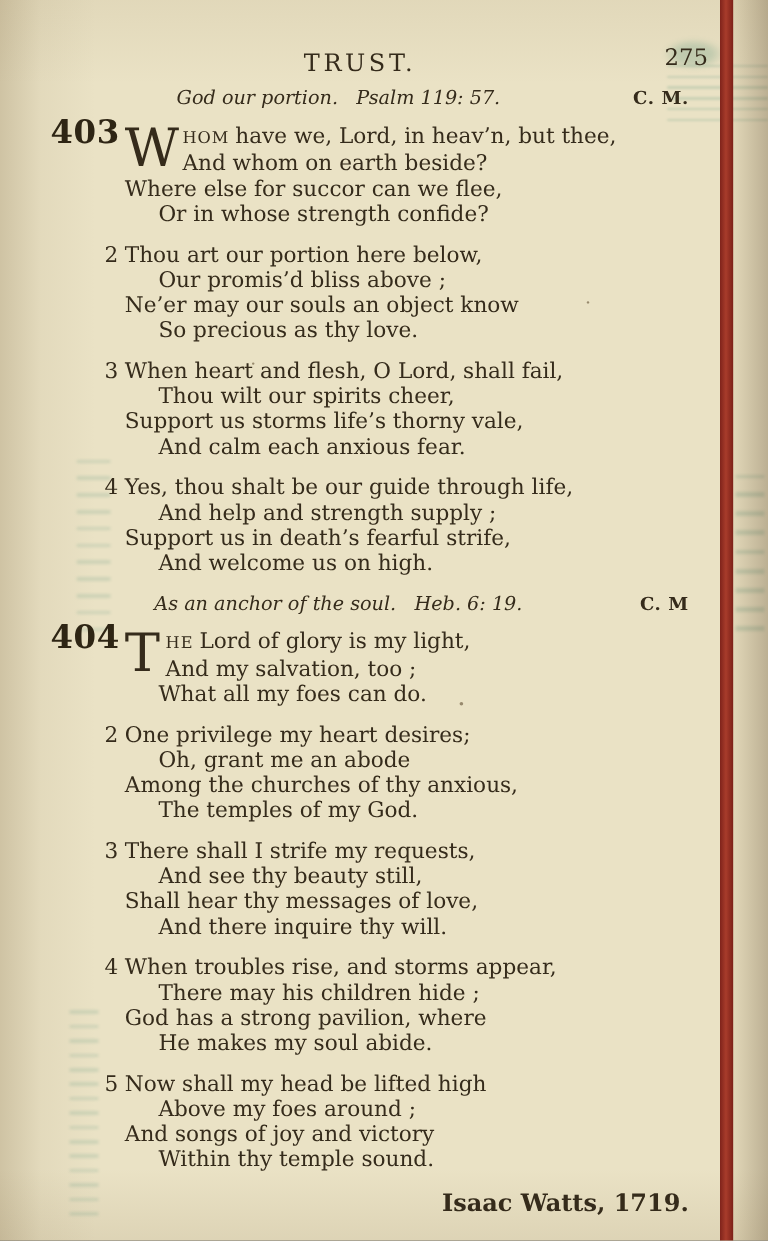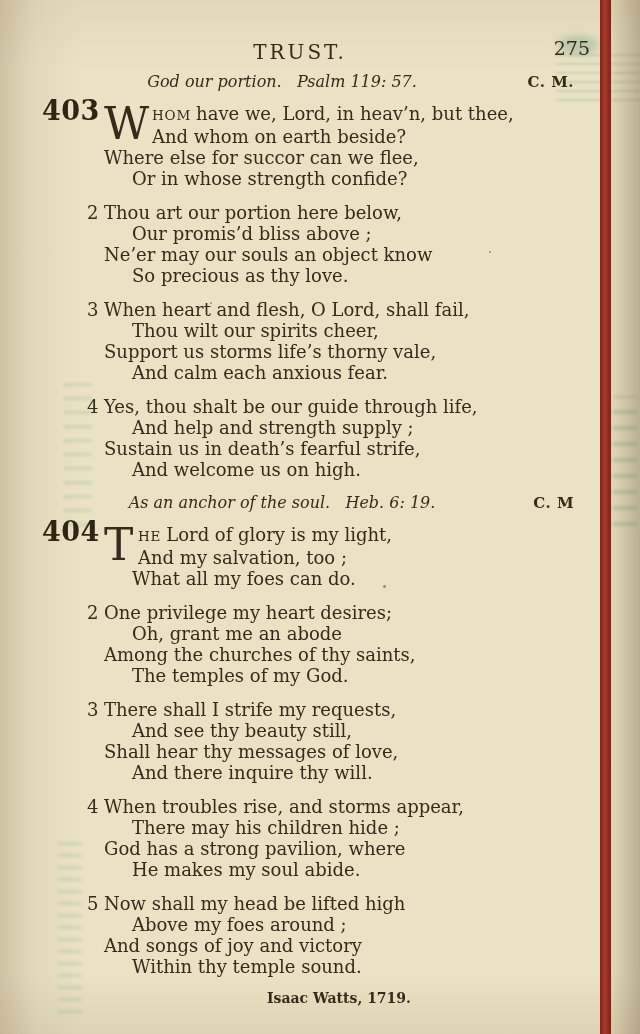--- a/index.html
+++ b/index.html
@@ -46,21 +46,21 @@
     position: absolute; left: -62px; top: -3px;
     font-size: 27px; font-weight: bold; letter-spacing: .5px; color: #2e2514;
   }
 
   .dropcap { float: left; height: 41px; line-height: 40px; font-size: 44px; padding-top: 1px; }
   .dropcap-w { width: 48px; }
   .dropcap-t { width: 34px; }
   .lead-caps { font-size: 13.5px; letter-spacing: .8px; padding-right: 5px; }
 
   .attribution {
-    text-align: center; font-weight: bold; font-size: 14px;
+    text-align: right; font-weight: bold; font-size: 20px;
     padding-right: 16px; margin-top: 3px;
   }
 
   .red-rule {
     position: absolute; left: 600px; top: 0; width: 11px; height: 1034px;
     background: linear-gradient(90deg, #7f231b, #a83c2b 45%, #7c2018);
   }
   .right-margin {
     position: absolute; left: 611px; top: 0; width: 29px; height: 1034px;
     background: linear-gradient(90deg, rgba(150,120,70,.10), rgba(80,58,30,.30));
@@ -130,21 +130,21 @@
         <div class="line">When heart and flesh, O Lord, shall fail,</div>
         <div class="line indent">Thou wilt our spirits cheer,</div>
         <div class="line">Support us storms life’s thorny vale,</div>
         <div class="line indent">And calm each anxious fear.</div>
       </div>
 
       <div class="verse">
         <span class="verse-num">4</span>
         <div class="line">Yes, thou shalt be our guide through life,</div>
         <div class="line indent">And help and strength supply ;</div>
-        <div class="line">Sustain us in death’s fearful strife,</div>
+        <div class="line">Support us in death’s fearful strife,</div>
         <div class="line indent">And welcome us on high.</div>
       </div>
     </section>
 
     <section class="hymn hymn-404">
       <div class="hymn-head">
         <div class="hymn-subtitle">As an anchor of the soul.   Heb. 6: 19.</div>
         <div class="hymn-meter">C. M</div>
       </div>
 
@@ -153,21 +153,21 @@
         <span class="dropcap dropcap-t">T</span>
         <div class="line"><span class="lead-caps">HE</span><span>Lord of glory is my light,</span></div>
         <div class="line">And my salvation, too ;</div>
         <div class="line indent">What all my foes can do.</div>
       </div>
 
       <div class="verse">
         <span class="verse-num">2</span>
         <div class="line">One privilege my heart desires;</div>
         <div class="line indent">Oh, grant me an abode</div>
-        <div class="line">Among the churches of thy saints,</div>
+        <div class="line">Among the churches of thy anxious,</div>
         <div class="line indent">The temples of my God.</div>
       </div>
 
       <div class="verse">
         <span class="verse-num">3</span>
         <div class="line">There shall I strife my requests,</div>
         <div class="line indent">And see thy beauty still,</div>
         <div class="line">Shall hear thy messages of love,</div>
         <div class="line indent">And there inquire thy will.</div>
       </div>

